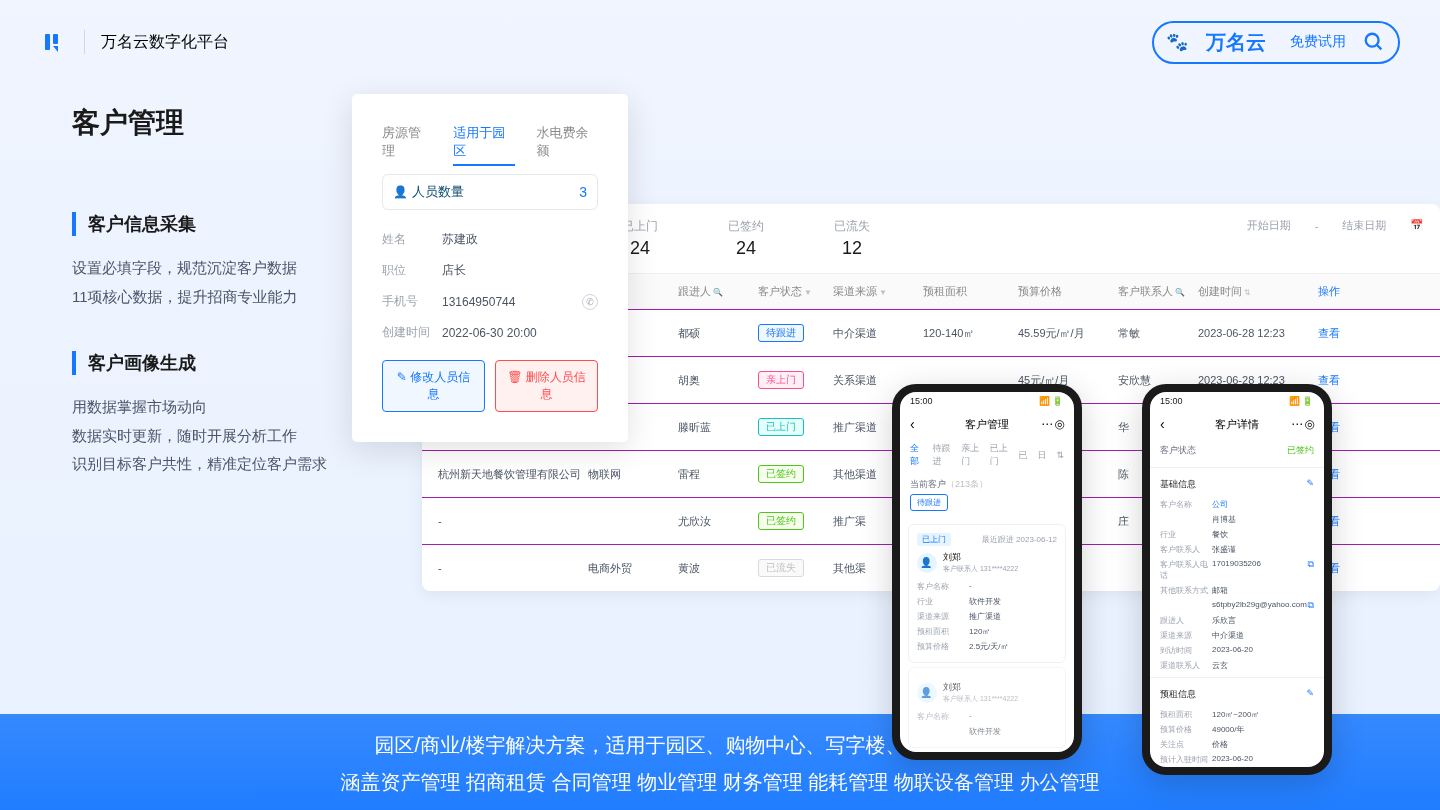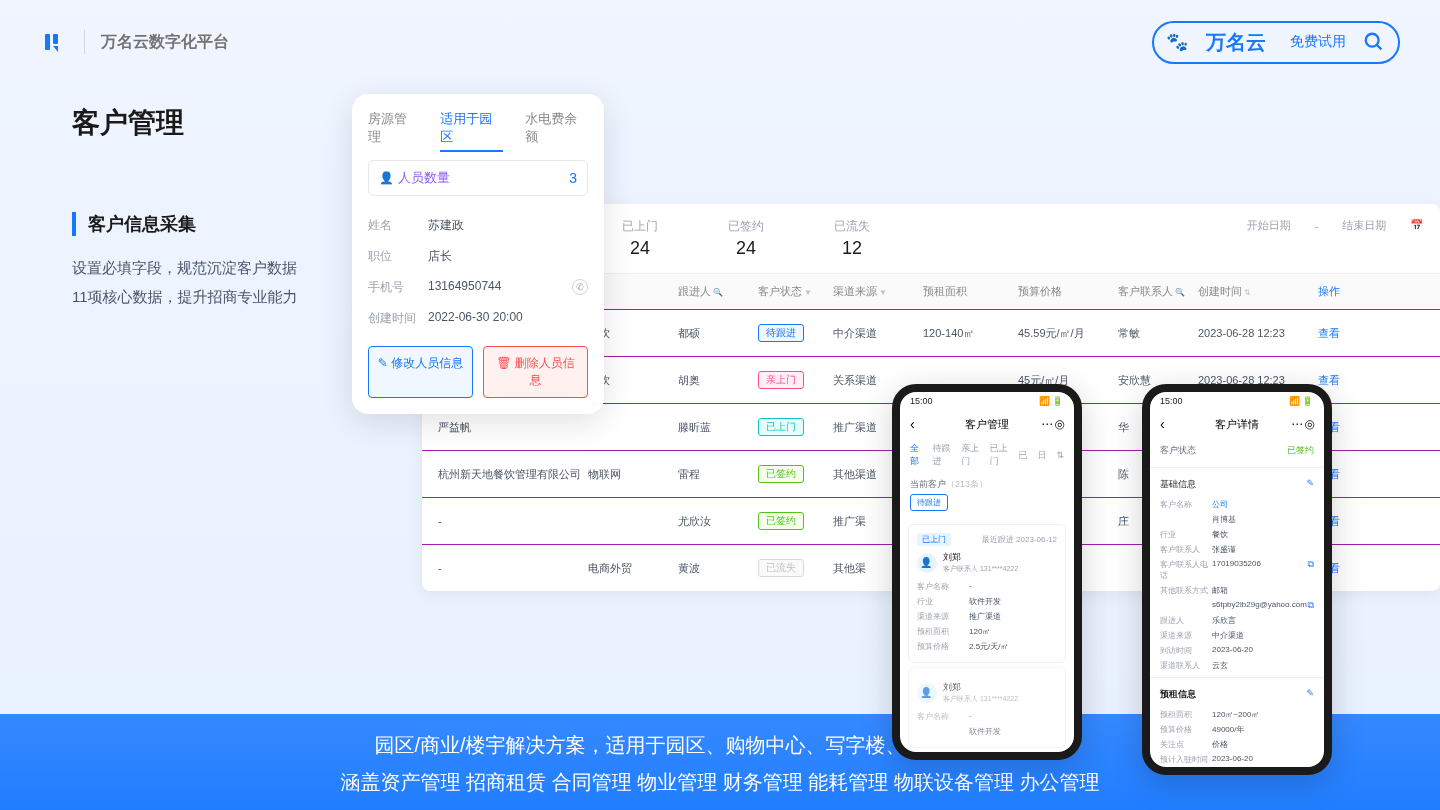--- a/index.html
+++ b/index.html
@@ -1,41 +1,41 @@
 <!DOCTYPE html>
 <html><head>
 <meta charset="utf-8">
 <style>
 *{margin:0;padding:0;box-sizing:border-box;font-family:-apple-system,BlinkMacSystemFont,"PingFang SC","Microsoft YaHei",sans-serif}
 body{background:linear-gradient(180deg,#f0f5ff 0%,#e8f1ff 100%);width:1440px;height:810px;overflow:hidden;position:relative}
 .header{display:flex;align-items:center;justify-content:space-between;padding:20px 40px 20px 40px;height:84px}
 .logo-area{display:flex;align-items:center;gap:16px}
 .logo-icon{width:28px;height:28px;color:#1677ff;font-weight:900;font-size:22px;display:flex;align-items:center;justify-content:center}
-.logo-text{font-size:16px;color:#737373;font-weight:700}
+.logo-text{font-size:16px;color:#000000;font-weight:400}
 .divider{width:1px;height:24px;background:#d0d7de}
 .search-bar{display:flex;align-items:center;border:2px solid #1677ff;border-radius:24px;padding:6px 12px;gap:8px}
 .paw-icon{width:24px;height:24px;color:#1677ff;display:flex;align-items:center;justify-content:center;font-size:18px}
 .search-text{font-size:20px;font-weight:600;color:#1677ff;padding:0 8px}
 .free-trial{font-size:14px;color:#1677ff;padding:0 8px}
 .search-icon{width:24px;height:24px;color:#1677ff;display:flex;align-items:center;justify-content:center}
 .main{display:flex;padding:20px 40px 0 72px;gap:20px;position:relative}
 .left-panel{width:290px;flex-shrink:0}
 .page-title{font-size:28px;font-weight:700;color:#1a1a1a;margin-bottom:70px}
 .section{margin-bottom:40px}
 .section-title{font-size:18px;font-weight:600;color:#1a1a1a;padding-left:12px;border-left:4px solid #1677ff;margin-bottom:18px}
 .section-desc{font-size:15px;color:#4a5568;line-height:1.9}
 .screenshot-area{position:relative;flex:1;height:600px}
-.popup-card{position:absolute;top:-10px;left:-30px;width:252px;background:#fff;border-radius:16px;box-shadow:0 8px 32px rgba(0,0,0,0.12);padding:16px;z-index:10}
+.popup-card{position:absolute;top:-10px;left:-30px;width:276px;background:#fff;border-radius:5px;box-shadow:0 8px 32px rgba(0,0,0,0.12);padding:30px;z-index:10}
 .popup-tabs{display:flex;gap:22px;font-size:13px;color:#8a8a8a;margin-bottom:14px}
 .popup-tab.active{color:#1677ff;font-weight:500;position:relative}
 .popup-tab.active::after{content:"";position:absolute;bottom:-6px;left:0;right:0;height:2px;background:#1677ff}
 .search-row{display:flex;align-items:center;border:1px solid #e5e7eb;border-radius:6px;padding:8px 10px;margin-bottom:14px}
-.search-row .ph{color:#8b5cf6;font-size:13px;flex:1}
+.search-row .ph{color:#0c4a6e;font-size:13px;flex:1}
 .search-row .count{color:#1677ff;font-size:14px;font-weight:500}
-.info-row{display:flex;font-size:12px;color:#6b7280;padding:7px 0;align-items:flex-start}
+.info-row{display:flex;font-size:12px;color:#6b7280;padding:7px 0;align-items:center}
 .info-row .label{width:60px;color:#9ca3af}
 .info-row .value{flex:1;color:#4b5563}
 .phone-icon{width:16px;height:16px;border:1px solid #d1d5db;border-radius:50%;display:flex;align-items:center;justify-content:center;font-size:9px;color:#9ca3af}
 .popup-btns{display:flex;gap:10px;margin-top:12px}
 .btn-edit{flex:1;padding:8px;border:1px solid #1677ff;color:#1677ff;background:#f0f7ff;border-radius:4px;font-size:12px;text-align:center}
 .btn-del{flex:1;padding:8px;border:1px solid #ff4d4f;color:#ff4d4f;background:#fff1f0;border-radius:4px;font-size:12px;text-align:center}
 .table-panel{position:absolute;top:100px;left:40px;right:-40px;background:#fff;border-radius:8px;box-shadow:0 4px 16px rgba(0,0,0,0.06);overflow:hidden}
 .stats-row{display:flex;padding:14px 200px 14px 200px;gap:70px;font-size:12px;color:#9ca3af}
 .stat{text-align:center}
 .stat .num{font-size:18px;color:#1a1a1a;margin-top:3px}
@@ -114,20 +114,28 @@
 <div class="main">
   <div class="left-panel">
     <div class="page-title">客户管理</div>
     <div class="section">
       <div class="section-title">客户信息采集</div>
       <div class="section-desc">
         <div>设置必填字段，规范沉淀客户数据</div>
         <div>11项核心数据，提升招商专业能力</div>
       </div>
     </div>
+    <div class="section">
+      <div class="section-title">客户画像生成</div>
+      <div class="section-desc">
+        <div>用数据掌握市场动向</div>
+        <div>数据实时更新，随时开展分析工作</div>
+        <div>识别目标客户共性，精准定位客户需求</div>
+      </div>
+    </div>
   </div>
 
   <div class="screenshot-area">
 
     <div class="popup-card">
       <div class="popup-tabs">
         <span class="popup-tab">房源管理</span>
         <span class="popup-tab active">适用于园区</span>
         <span class="popup-tab">水电费余额</span>
       </div>
@@ -409,21 +417,21 @@
             <span class="k">到访时间</span>
             <span class="v">2023-06-20</span>
           </div>
           <div class="phone-kv">
             <span class="k">渠道联系人</span>
             <span class="v">云玄</span>
           </div>
         </div>
       <div class="phone-divider"></div>
       <div class="phone-section-hdr">
-          <span style="font-weight:700;color:#1a1a1a">预租信息</span>
+          <span style="font-weight:400;color:#1a1a1a">预租信息</span>
           <span style="color:#1677ff">✎</span>
         </div>
       <div style="padding:0 10px" id="phone2-rent">
           <div class="phone-kv">
             <span class="k">预租面积</span>
             <span class="v">120㎡~200㎡</span>
           </div>
           <div class="phone-kv">
             <span class="k">预算价格</span>
             <span class="v">49000/年</span>

